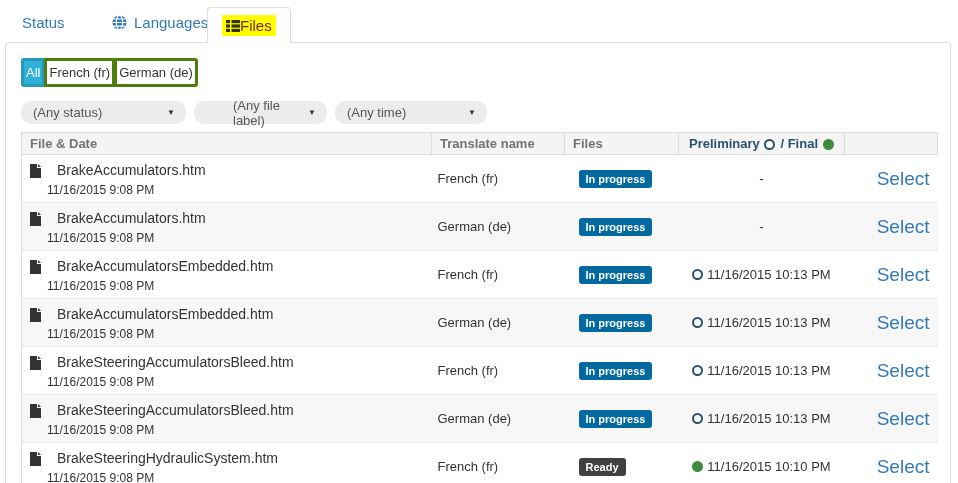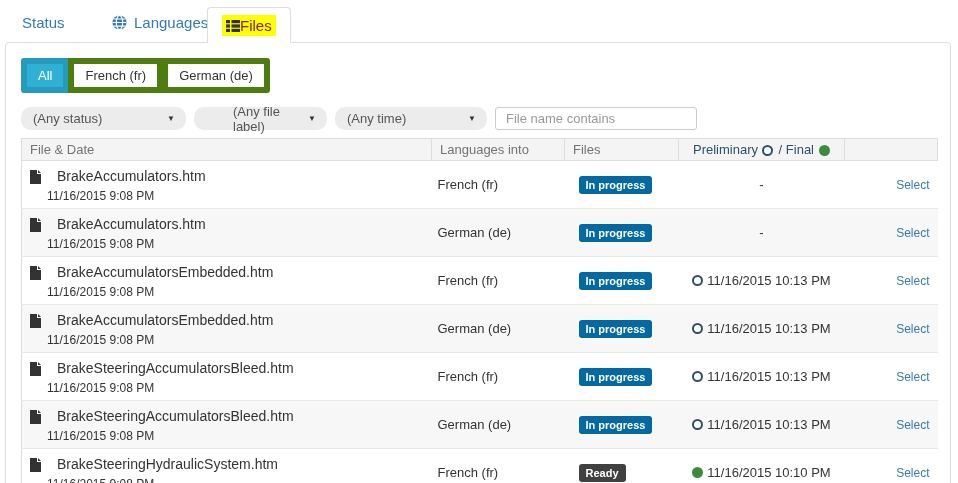--- a/index.html
+++ b/index.html
@@ -32,22 +32,22 @@
   
   .panel {
     position:absolute; left:5px; top:42px; width:946px; height:460px;
     background:#fff; border:1px solid #ddd; border-radius:4px;
     padding:15px; z-index:1;
   }
 
   
   .btn-group { display:inline-flex; margin-bottom:14px; }
   .btn {
-    font-size:13px; padding:4px 11px; background:#fff; color:#333;
-    border:6px solid #4d7c0f; cursor:pointer; line-height:15px;
+    font-size:13px; padding:4px 2px; background:#fff; color:#333;
+    border:3px solid #4d7c0f; cursor:pointer; line-height:15px;
     font-family:"Liberation Sans", sans-serif;
     text-align:right;
   }
   .btn + .btn { margin-left:-1px; }
   .btn:first-child { border-radius:3px 0 0 3px; }
   .btn:last-child { border-radius:0 3px 3px 0; }
   .btn.active { background:#31b0d5; border-color:#269abc; color:#fff; }
 
   
   .filters { display:flex; gap:8px; margin-bottom:8px; }
@@ -67,21 +67,21 @@
   }
   .search-input::placeholder { color:#999; }
 
   
   table.files {
     width:916px; border-collapse:collapse; table-layout:fixed;
     border-left:1px solid #ddd; margin-top:8px;
   }
   .files th {
     background:#f4f4f4; border:1px solid #ddd; height:22px;
-    font-weight:normal; font-size:13px; color:#737373;
+    font-weight:bold; font-size:13px; color:#737373;
     text-align:left; padding:0 8px; white-space:nowrap;margin-top:12px;
   }
   .files th.th-prelim { color:#29516d; text-align:center; padding:0; }
   .files td {
     height:48px; font-size:13px; color:#333; vertical-align:middle;
     border-top:1px solid #e7e7e7; padding:0;
   }
   .files tbody tr:nth-child(even) { background:#f7f7f7; }
 
   .cell-file { vertical-align:top !important; padding:7px 8px 0 8px !important; }
@@ -105,21 +105,21 @@
   }
   .dot {
     display:inline-block; width:11px; height:11px; border-radius:50%;
     background:#3d8b3d; vertical-align:-1px; margin-right:4px;
   }
   .ring.hdr, .dot.hdr { vertical-align:-2px; }
   .ring.hdr { margin:0 2px 0 4px; }
   .dot.hdr { margin-left:5px; margin-right:0; }
 
   .cell-select { text-align:right; padding-right:8px !important; }
-  .select-link { color:#337ab7; text-decoration:none; cursor:pointer; font-size:12px; }
+  .select-link { color:#337ab7; text-decoration:none; cursor:pointer; font-size:19px; }
 </style>
 </head>
 <body>
 
 <div class="tabbar">
   <a class="tab-link tab-about">
       <span>Status</span>
     </a>
   <a class="tab-link tab-languages">
     <span style="display:inline-flex;">
@@ -164,35 +164,34 @@
       <span class="caret">▼</span>
     </div>
     <div class="dd dd-label">
       <span>(Any file label)</span>
       <span class="caret">▼</span>
     </div>
     <div class="dd dd-time">
       <span>(Any time)</span>
       <span class="caret">▼</span>
     </div>
-    <input class="search-input" type="text" placeholder="File name contains" style="">
   </div>
 
   <table class="files">
     <colgroup>
       <col style="width:410px">
         <col style="width:133px">
         <col style="width:114px">
       <col style="width:166px">
         <col style="width:93px">
     </colgroup>
     <thead>
       <tr>
         <th>File &amp; Date</th>
-        <th>Languages into</th>
+        <th>Translate name</th>
         <th>Files</th>
         <th class="th-prelim"><span>Preliminary</span><span class="ring hdr"></span>
           <span>/ Final</span><span class="dot hdr"></span></th>
         <th></th>
       </tr>
     </thead>
     <tbody>
 
       <tr>
         <td class="cell-file">

